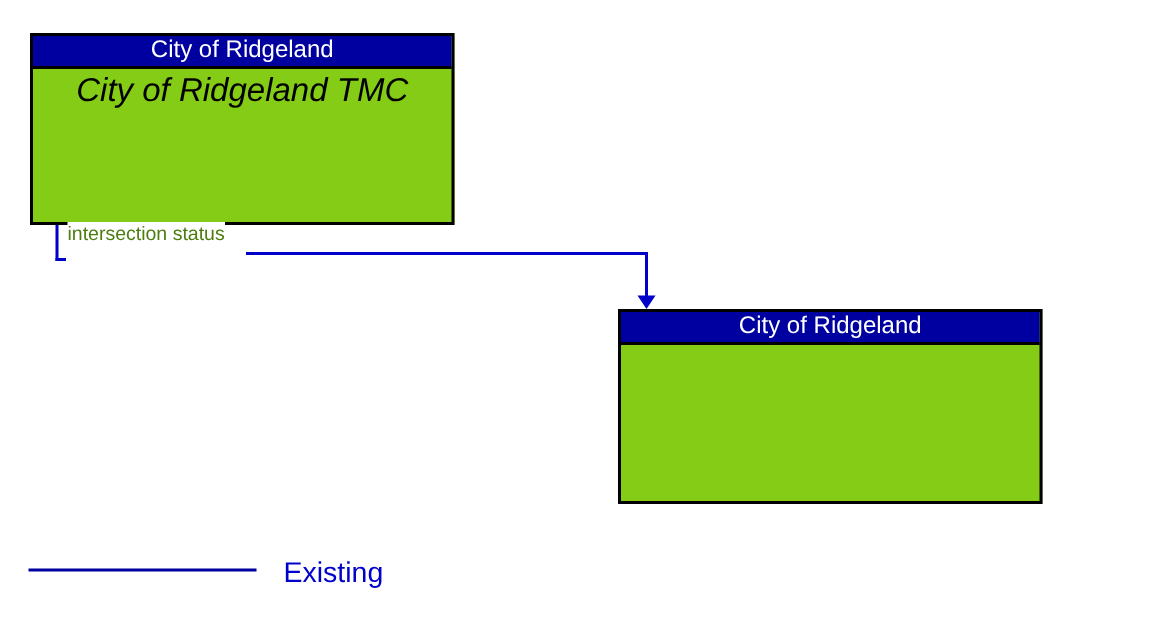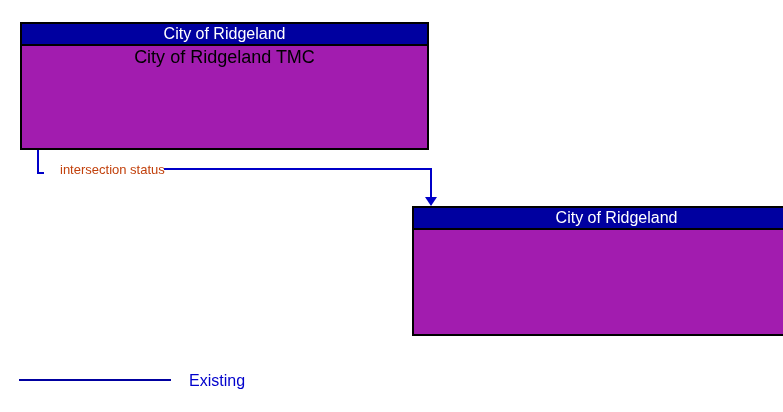--- a/index.html
+++ b/index.html
@@ -11,45 +11,46 @@
   .canvas {
     position: relative;
     width: 783px;
     height: 412px;
     background: #ffffff;
     overflow: hidden;
   }
   
   .entity-box {
     position: absolute;
-    width: 409px;
+    width: 283px;
     border: 2px solid #000000;
-    background: #a21caf;
+    background: #84cc16;
     box-sizing: border-box;
     cursor: pointer;
   }
   .entity-box.box-tmc   { left: 20px;  top: 22px;  height: 128px; }
   .entity-box.box-fire  { left: 412px; top: 206px; height: 130px; }
   .entity-header {
     height: 20px;
     line-height: 19px;
     background: #0000A0;
     border-bottom: 2px solid #000000;
     color: #ffffff;
     font-size: 16px;
     text-align: center;
     white-space: nowrap;
     overflow: hidden;
   }
   .entity-body {
     color: #000000;
-    font-size: 18px;
+    font-size: 22px;
     text-align: center;
     padding-top: 1px;
     white-space: nowrap;
+    font-style: italic;
   }
   
   .seg {
     position: absolute;
     background: #0000C8;
   }
   .seg-v1   { left: 37px;  top: 150px; width: 2px;   height: 24px; }
   .seg-foot { left: 37px;  top: 172px; width: 7px;   height: 2px;  }
   .seg-h    { left: 164px; top: 168px; width: 268px; height: 2px;  }
   .seg-v2   { left: 430px; top: 168px; width: 2px;   height: 31px; }
@@ -59,42 +60,41 @@
     top: 197px;
     width: 0;
     height: 0;
     border-left: 6px solid transparent;
     border-right: 6px solid transparent;
     border-top: 9px solid #0000C8;
   }
   .flow-label {
     position: absolute;
     left: 45px;
-    top: 162px;
+    top: 148px;
     font-size: 13px;
-    color: #c2410c;
+    color: #4d7c0f;
     background: #ffffff;
     white-space: nowrap;
     cursor: pointer;
-    margin-left: 15px;
   }
   
   .legend-line {
     position: absolute;
     left: 19px;
     top: 379px;
     width: 152px;
     height: 2px;
     background: #0000A0;
   }
   .legend-label {
     position: absolute;
     left: 189px;
     top: 372px;
-    font-size: 16px;
+    font-size: 19px;
     color: #0000CC;
     white-space: nowrap;
   }
 </style>
 </head>
 <body>
 
 <div class="canvas">
 
   <div class="entity-box box-tmc">

